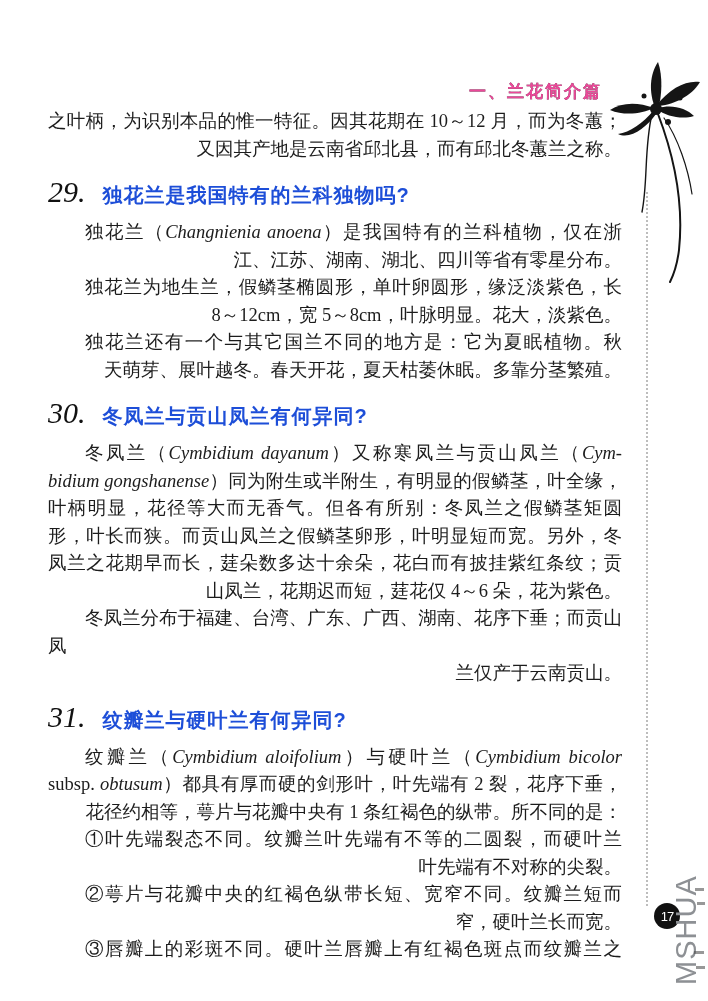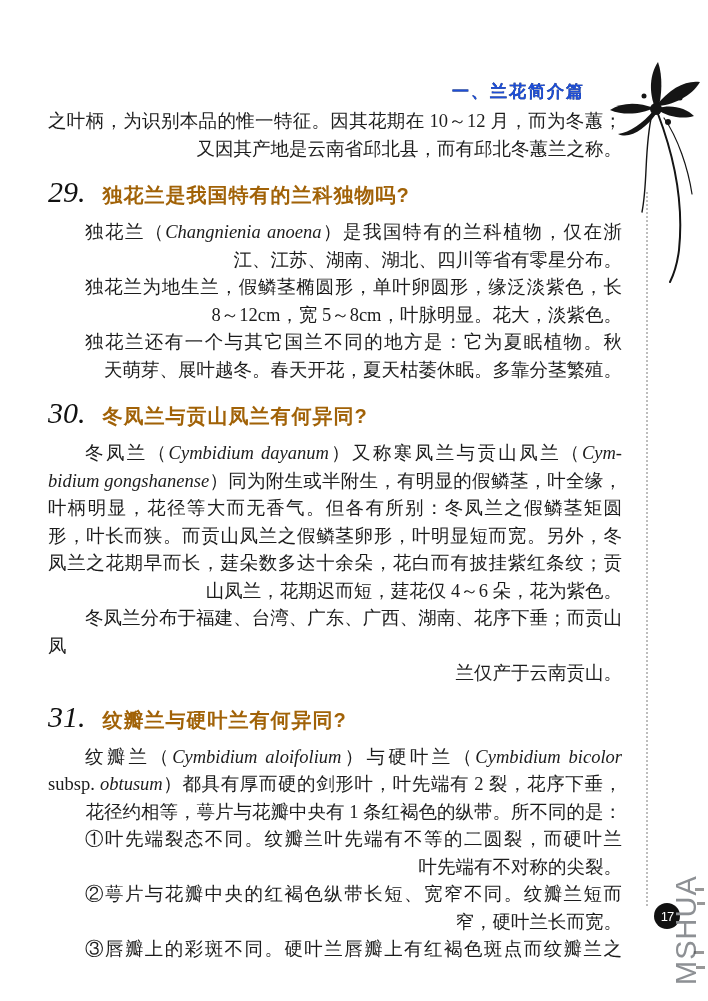--- a/index.html
+++ b/index.html
@@ -4,23 +4,23 @@
 <style>
   html,body{margin:0;padding:0;background:#e8e8e8;}
   .page{
     position:relative;width:708px;height:1001px;margin:0 auto;
     background:#ffffff;overflow:hidden;
     font-family:"Liberation Serif","DejaVu Serif",serif;
     color:#1c1c1c;
   }
   
   .running-head{
-    position:absolute;top:80px;right:123px;
+    position:absolute;top:80px;right:106px;
     font-family:Liberation Sans, sans-serif;
-    font-weight:bold;font-size:17px;letter-spacing:2px;color:#1d4ed8;
+    font-weight:bold;font-size:17px;letter-spacing:2px;color:#ec4899;
     text-shadow:0 0 .6px #333;
   }
   .ornament{position:absolute;left:594px;top:52px;width:112px;height:232px;}
   
   .edge-dots{
     position:absolute;left:646px;top:192px;height:714px;width:0;
     border-left:2px dotted #9a9a9a;opacity:.65;
   }
   
   .page-body{
@@ -35,21 +35,21 @@
   .heading{
     display:flex;align-items:baseline;gap:17px;
     margin:10px 0 5px 0;line-height:38px;
   }
   .h-num{
     font-family:"Liberation Serif","DejaVu Serif",serif;
     font-style:italic;font-size:30px;color:#111;
   }
   .h-title{
     font-family:"Liberation Sans","DejaVu Sans",sans-serif;
-    font-weight:bold;font-size:20px;color:#a16207;letter-spacing:1px;
+    font-weight:bold;font-size:20px;color:#1d4ed8;letter-spacing:1px;
   }
   
   .folio-badge{
     position:absolute;left:654px;top:903px;width:26px;height:26px;
     background:#111;border-radius:50%;
     display:flex;align-items:center;justify-content:center;
     font-family:"Liberation Sans","DejaVu Sans",sans-serif;
     font-weight:normal;font-size:13px;color:#fff;letter-spacing:-1px;
   }
   

